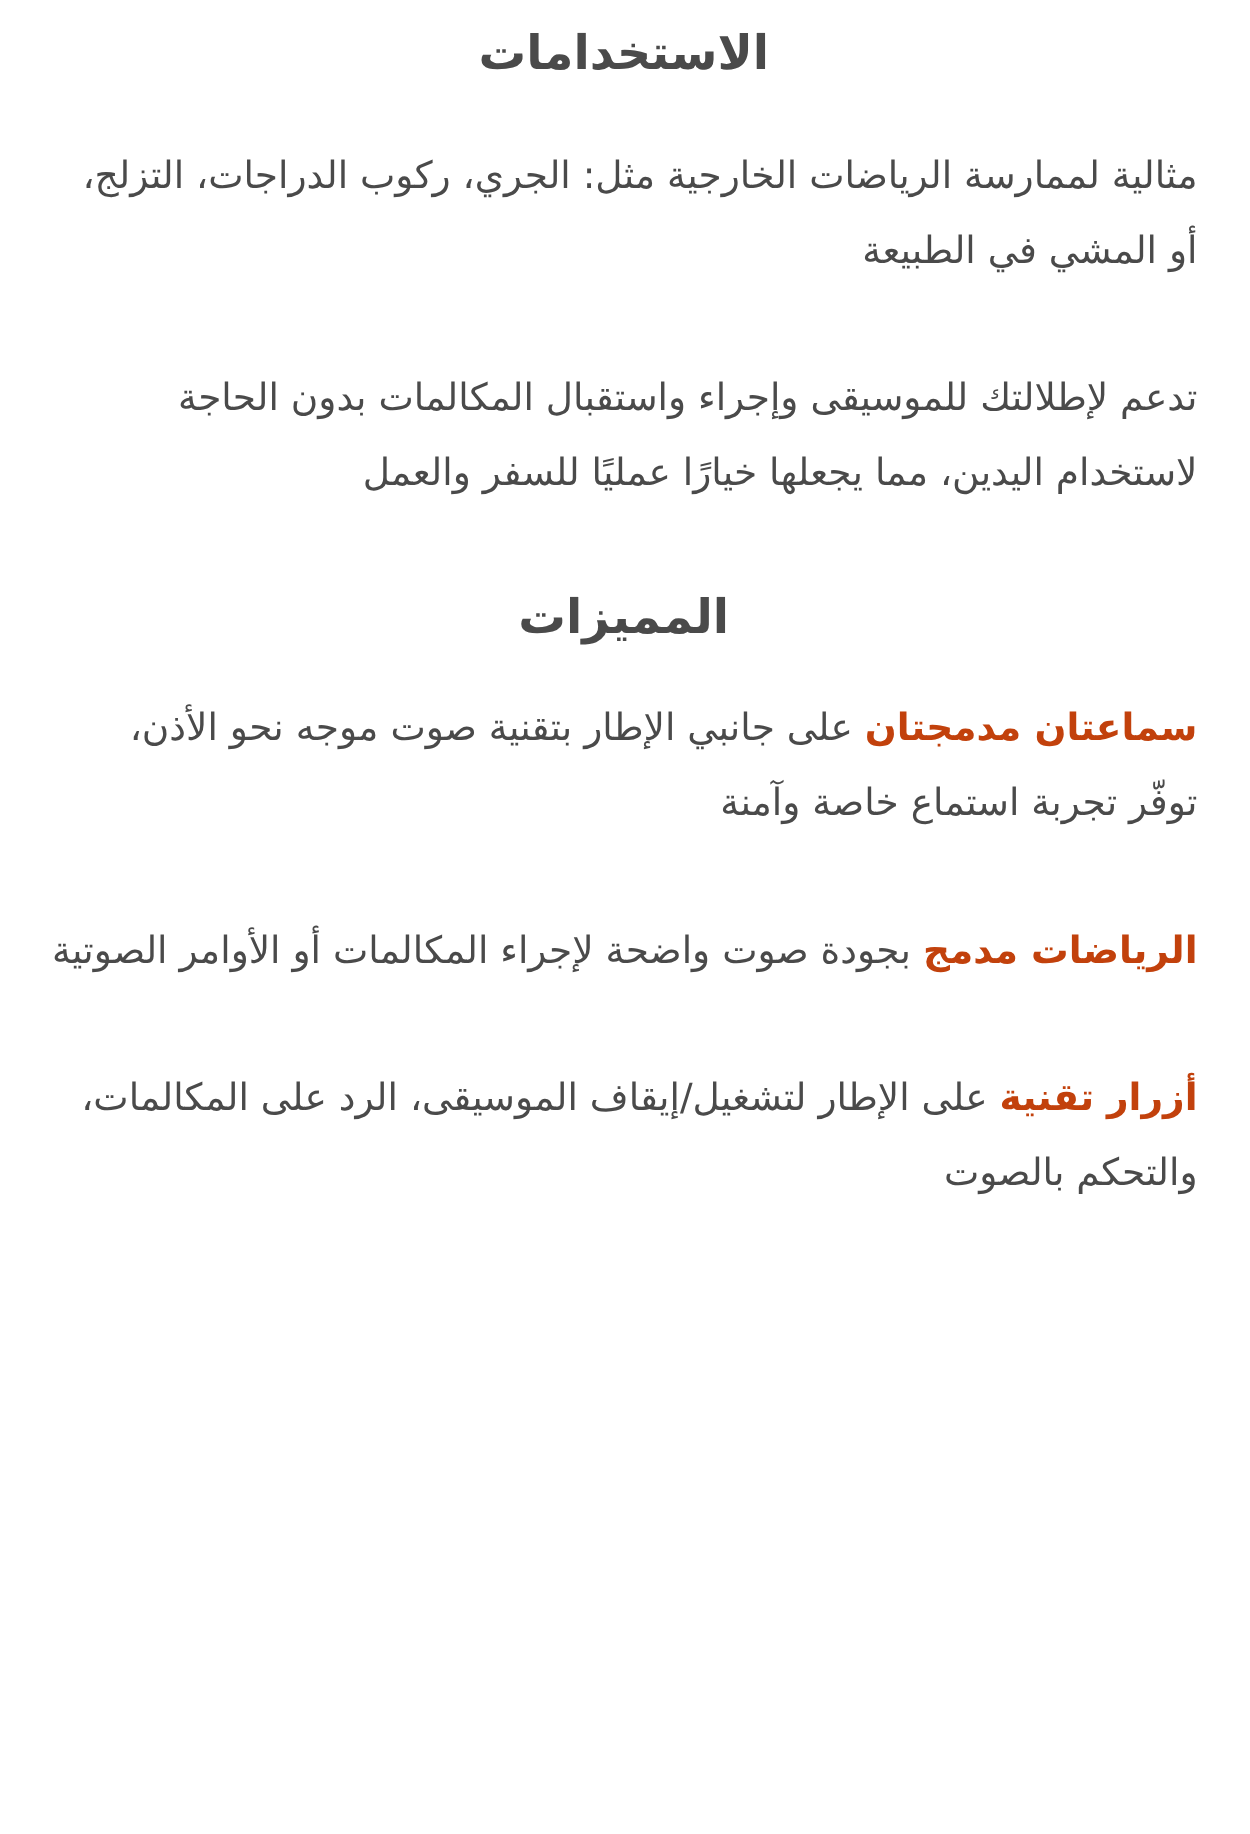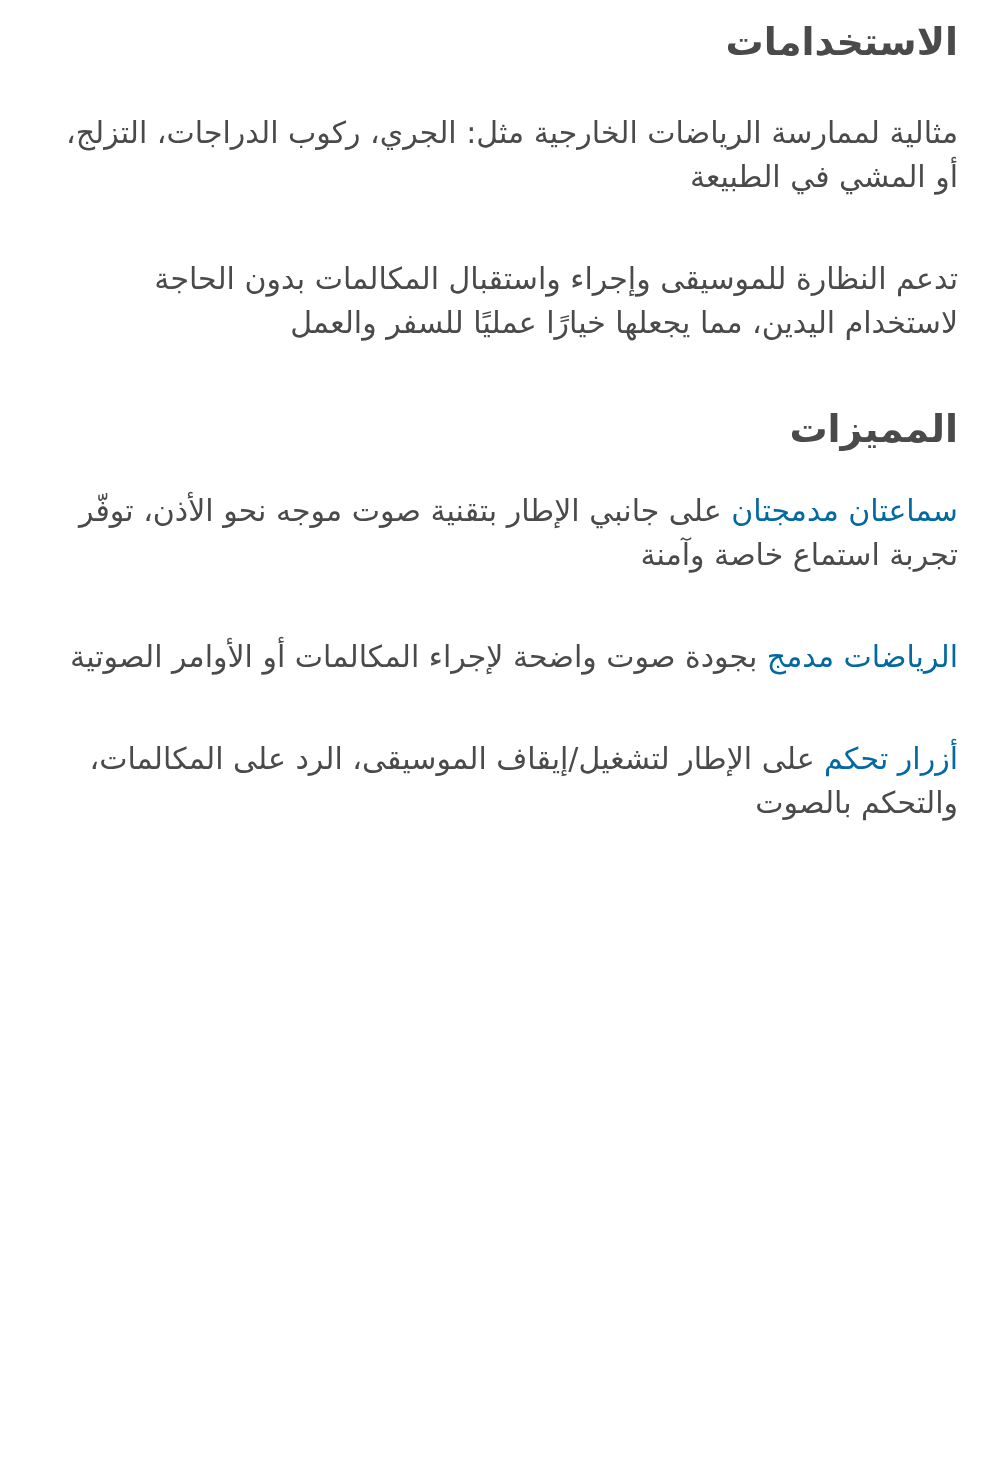--- a/index.html
+++ b/index.html
@@ -20,52 +20,53 @@
       box-sizing: border-box;
       width: 1000px;
       padding: 0 42px 0 40px;
     }
     .section-heading {
       font-size: 38px;
       font-weight: bold;
       color: #4a4a4a;
       margin: 0;
       line-height: 1.3;
+      text-align: center;
     }
     .heading-uses {
       padding-top: 18px;
       margin-bottom: 44px;
     }
     .heading-features {
       margin-top: 60px;
       margin-bottom: 34px;
     }
     .para {
       font-size: 30px;
-      line-height: 44px;
+      line-height: 60px;
       margin: 0 0 58px 0;
       color: #4a4a4a;
     }
     .para b {
-      font-weight: normal;
-      color: #0369a1;
+      font-weight: bold;
+      color: #c2410c;
     }
     .para.last {
       margin-bottom: 0;
     }
   </style>
 </head>
 <body>
 
 <div class="page">
 
   <h2 class="section-heading heading-uses">الاستخدامات</h2>
 
   <p class="para">مثالية لممارسة الرياضات الخارجية مثل: الجري، ركوب الدراجات، التزلج، أو المشي في الطبيعة</p>
-  <p class="para">تدعم النظارة للموسيقى وإجراء واستقبال المكالمات بدون الحاجة لاستخدام اليدين، مما يجعلها خيارًا عمليًا للسفر والعمل</p>
+  <p class="para">تدعم لإطلالتك للموسيقى وإجراء واستقبال المكالمات بدون الحاجة لاستخدام اليدين، مما يجعلها خيارًا عمليًا للسفر والعمل</p>
 
   <h2 class="section-heading heading-features">المميزات</h2>
 
   <p class="para"><b>سماعتان مدمجتان</b><span> على جانبي الإطار بتقنية صوت موجه نحو الأذن، توفّر تجربة استماع خاصة وآمنة</span></p>
   <p class="para"><b>الرياضات مدمج</b><span> بجودة صوت واضحة لإجراء المكالمات أو الأوامر الصوتية</span></p>
-  <p class="para last"><b>أزرار تحكم</b><span> على الإطار لتشغيل/إيقاف الموسيقى، الرد على المكالمات، والتحكم بالصوت</span></p>
+  <p class="para last"><b>أزرار تقنية</b><span> على الإطار لتشغيل/إيقاف الموسيقى، الرد على المكالمات، والتحكم بالصوت</span></p>
 
 </div>
 
 </body></html>

